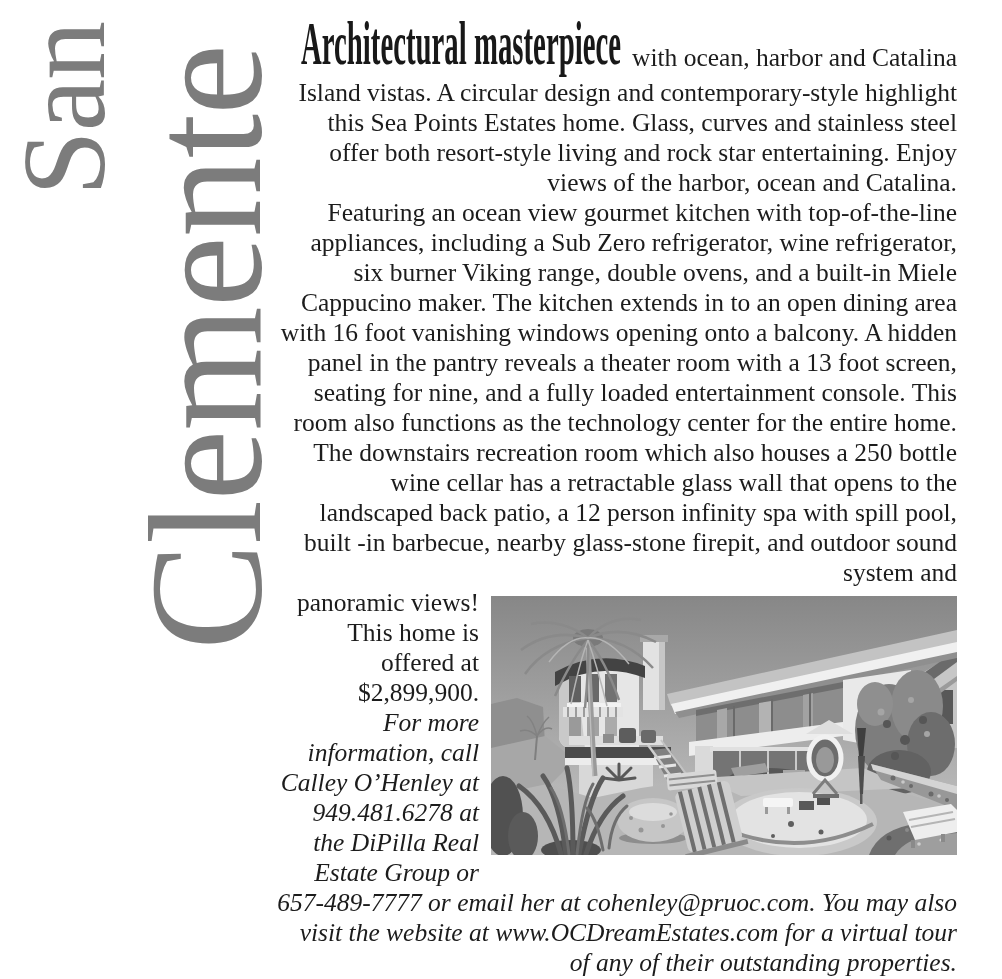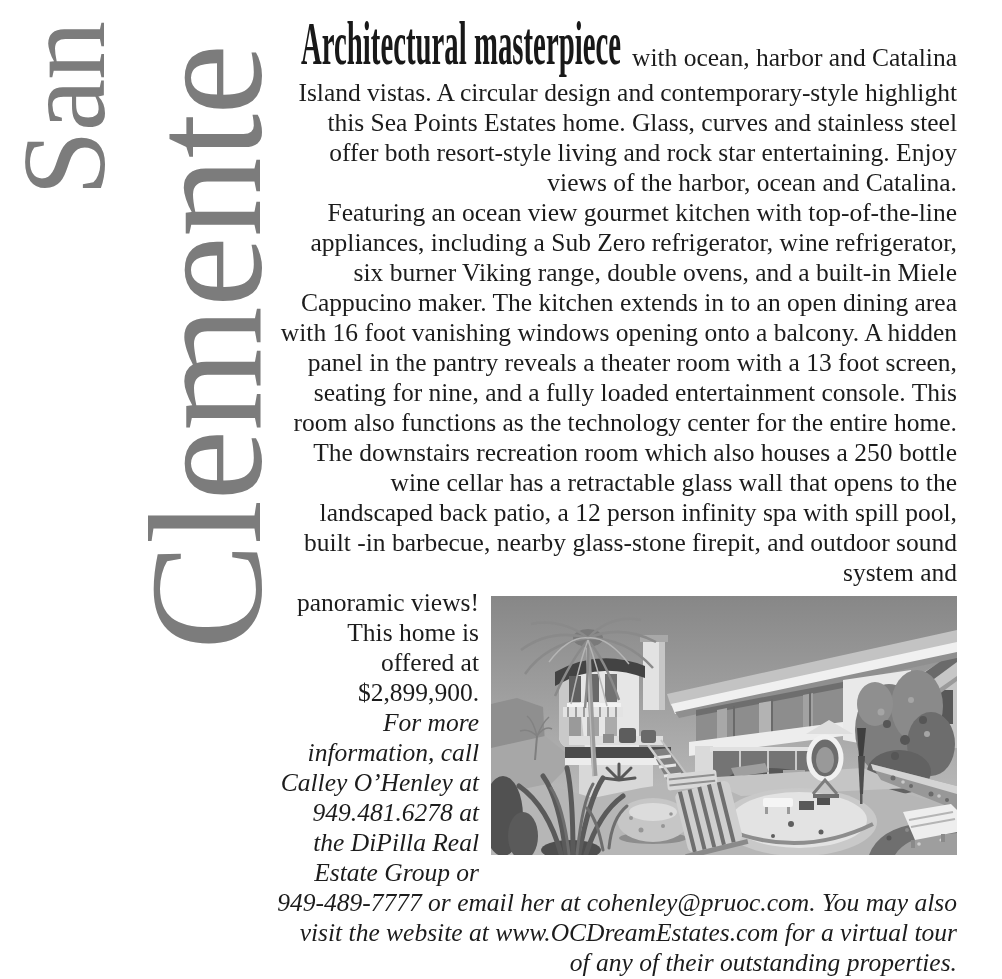--- a/index.html
+++ b/index.html
@@ -291,16 +291,16 @@
           </g>
 
         </g>
       </svg>
     </div>
 
     <p>panoramic views!</p>
 
     <p class="indent">This home is offered at $2,899,900.</p>
 
-    <p class="indent italic">For more information, call Calley O’Henley at 949.481.6278 at the DiPilla Real Estate Group or 949-489-7777 or email her at cohenley@pruoc.com. You may also visit the website at www.OCDreamEstates.com for a virtual tour of any of their outstanding properties.</p>
+    <p class="indent italic">For more information, call Calley O’Henley at 949.481.6278 at the DiPilla Real Estate Group or 657-489-7777 or email her at cohenley@pruoc.com. You may also visit the website at www.OCDreamEstates.com for a virtual tour of any of their outstanding properties.</p>
 
   </div>
 </div>
 
 </body></html>

